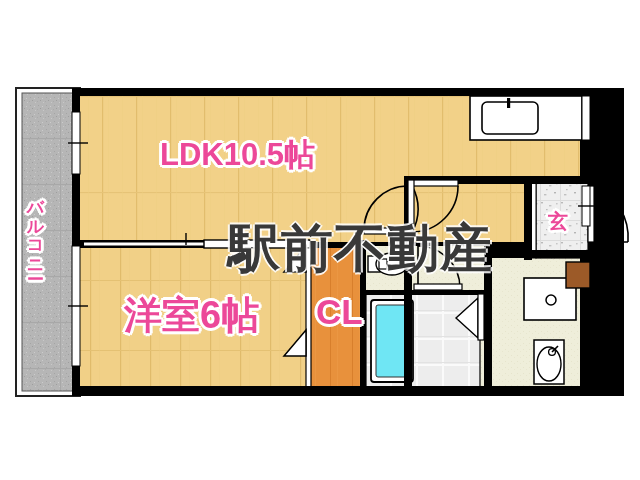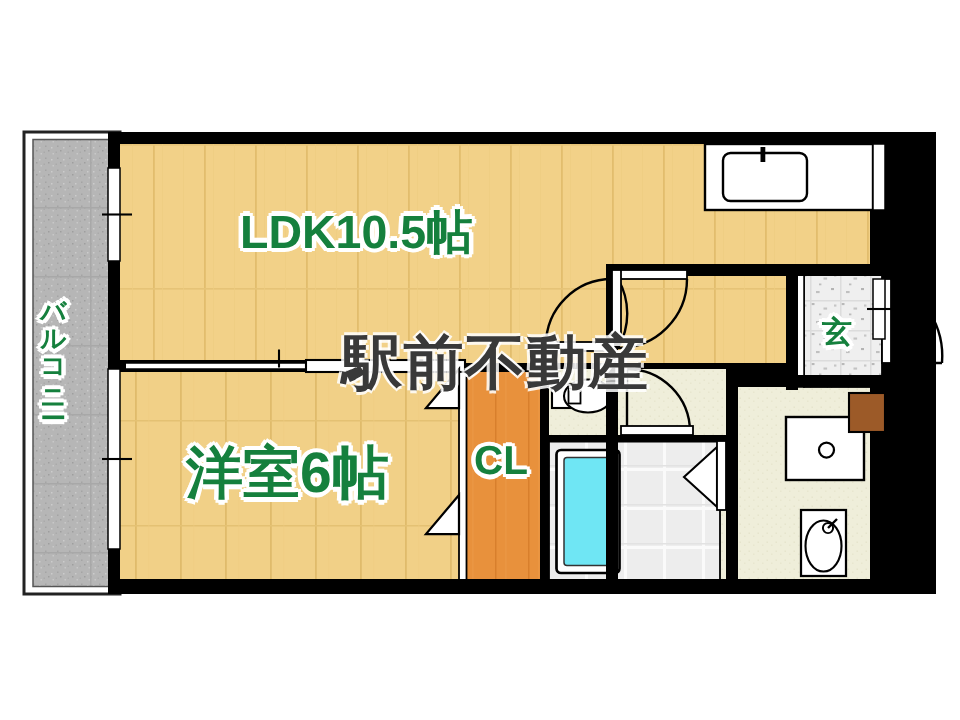--- a/index.html
+++ b/index.html
@@ -19,21 +19,21 @@
     position: absolute;
     left: 0; top: 0;
     width: 640px;
     height: 480px;
   }
 
   .lbl {
     position: absolute;
     font-family: "Liberation Sans", sans-serif;
     font-weight: bold;
-    color: #15803d;
+    color: #ec4899;
     white-space: nowrap;
     -webkit-text-stroke: 4px #ffffff;
     paint-order: stroke fill;
     pointer-events: none;
   }
 
   
   .halo {
     text-shadow:
       2px 0 0 #fff, -2px 0 0 #fff, 0 2px 0 #fff, 0 -2px 0 #fff,
@@ -46,39 +46,39 @@
     left: 160px; top: 134px;
     font-size: 31px;
     letter-spacing: 0px;
   }
   #room-label {
     left: 124px; top: 290px;
     font-size: 38px;
   }
   #cl-label {
     left: 316px; top: 292px;
-    font-size: 27px;
+    font-size: 35px;
   }
   #genkan-label {
     left: 548px; top: 208px;
     font-size: 20px;
   }
   #balcony-label {
     left: 24px; top: 188px;
     font-size: 17px;
     writing-mode: vertical-rl;
     text-orientation: upright;
     letter-spacing: 1px;
   }
 
   #watermark {
     position: absolute;
     left: 228px;
     top: 214px;
-    font-size: 40px;
+    font-size: 52px;
     font-weight: bold;
     color: rgba(40,40,40,0.92);
     letter-spacing: 1px;
     text-shadow:
       2px 0 0 rgba(255,255,255,.85), -2px 0 0 rgba(255,255,255,.85),
       0 2px 0 rgba(255,255,255,.85), 0 -2px 0 rgba(255,255,255,.85);
     pointer-events: none;
     font-family: "DejaVu Sans", sans-serif;
   }
 </style>

